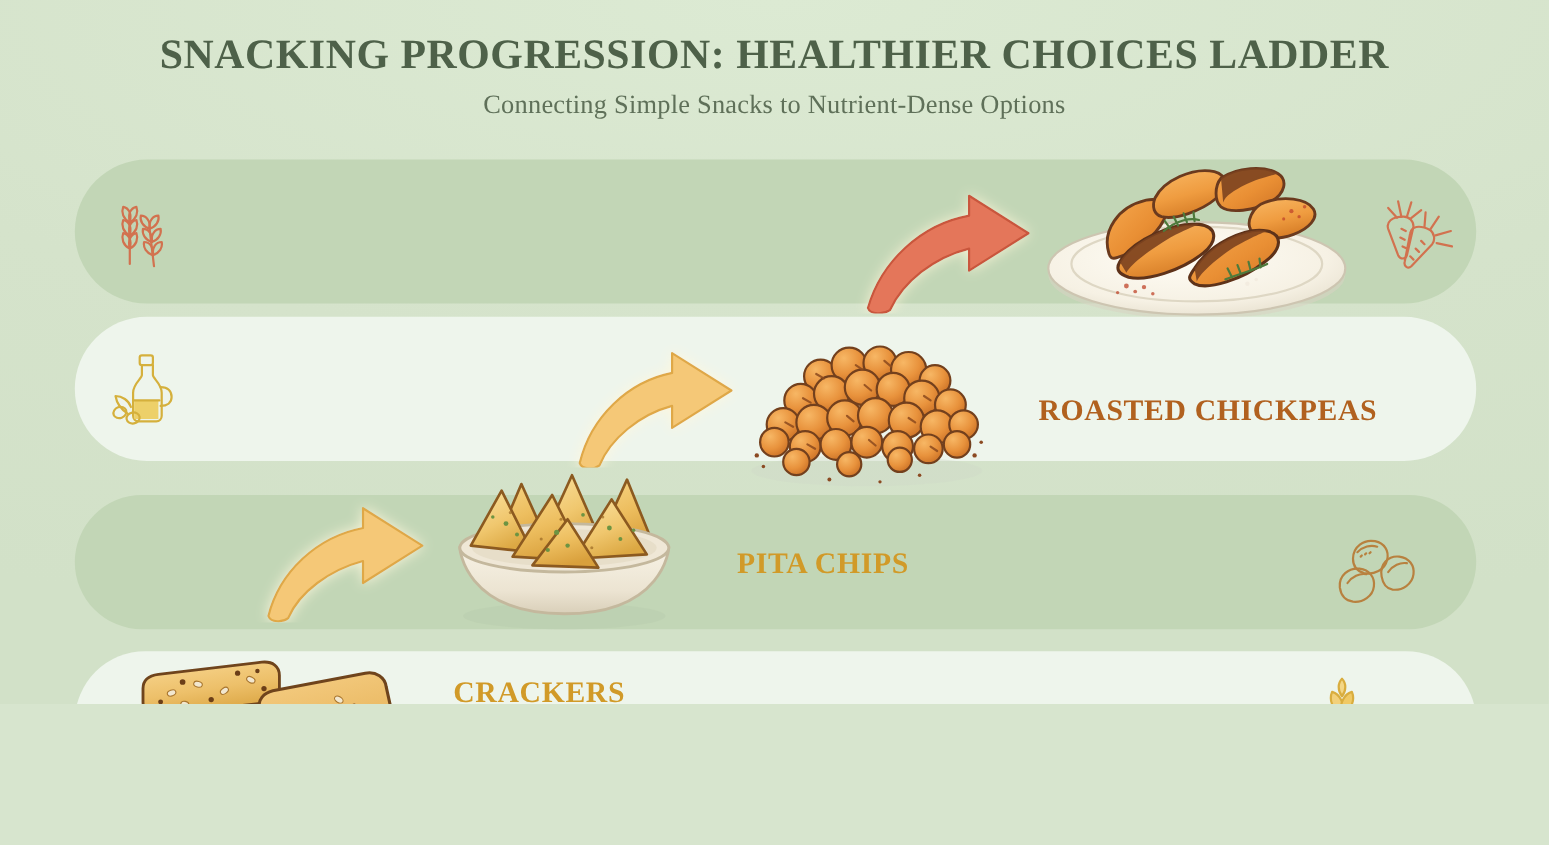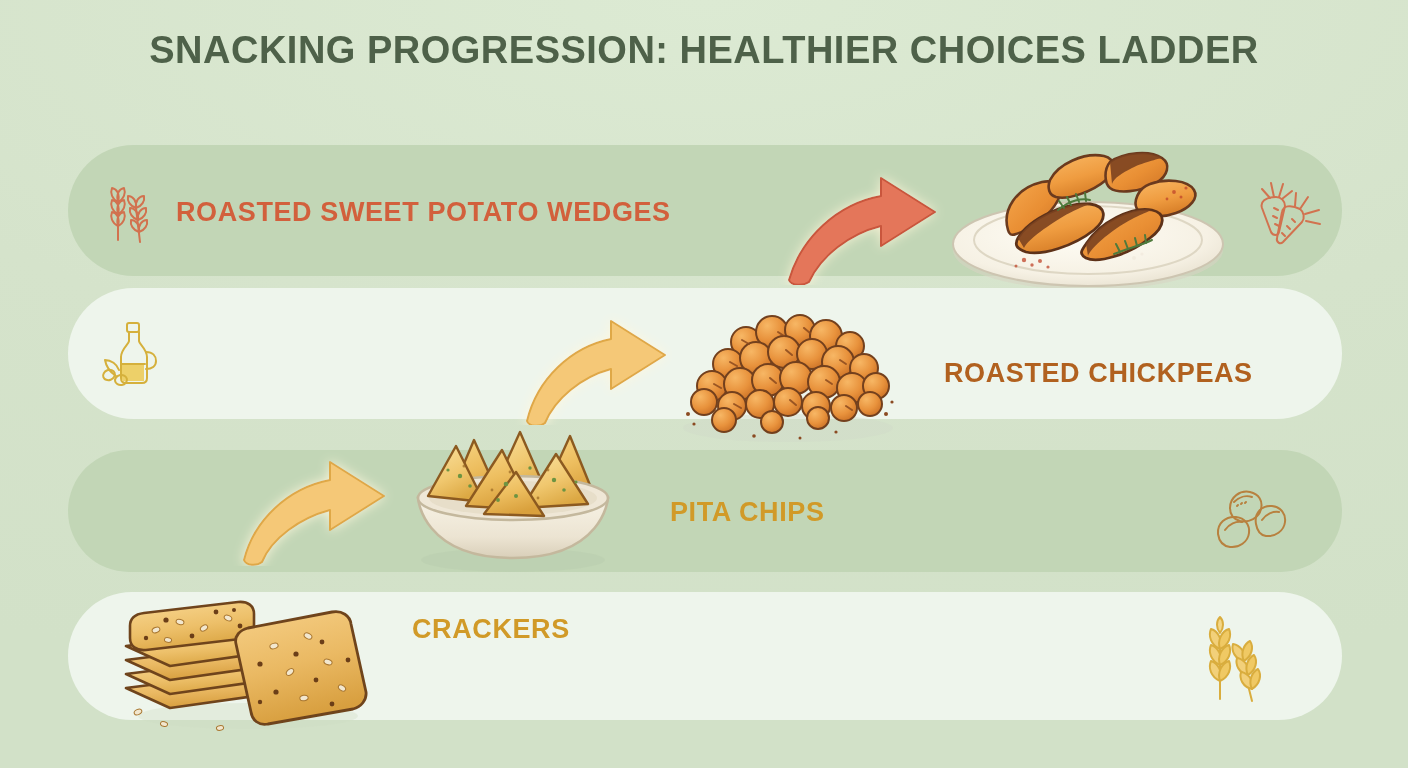--- a/index.html
+++ b/index.html
@@ -15,24 +15,25 @@
     font-family: "Liberation Sans", sans-serif;
     background: #d7e5ce;
     position: relative;
   }
 
   
   #infographic {
     position: absolute;
     inset: 0;
     width: 1408px;
-    height: 768px;
+    height: 640px;
     background:
       radial-gradient(120% 90% at 50% 0%, #dcead3 0%, #d5e3cb 55%, #d2e1c8 100%);
     overflow: hidden;
+    font-family: Liberation Serif, serif;
   }
 
   
   #header {
     position: absolute;
     top: 30px;
     left: 0;
     width: 1408px;
     text-align: center;
   }
@@ -88,20 +89,21 @@
     pointer-events: none;
   }
 </style>
 </head>
 <body>
 
 <div id="infographic">
 
   <div id="header">
     <div id="title">SNACKING PROGRESSION: HEALTHIER CHOICES LADDER</div>
+    <div id="subtitle">Connecting Simple Snacks to Nutrient-Dense Options</div>
   </div>
 
   <div class="band dark" style="left:68px; top:145px; width:1274px; height:131px;"></div>
 
   <svg class="side-icon" style="left:96px; top:178px;" width="62" height="68" viewBox="0 0 62 68">
     <g fill="none" stroke="#d2724f" stroke-width="2" stroke-linecap="round" stroke-linejoin="round">
       <path d="M22 62 L22 24"></path>
       <path d="M22 24 c-6 -3 -8 -9 -6 -14 c5 1 8 6 6 14z"></path>
       <path d="M22 24 c6 -3 8 -9 6 -14 c-5 1 -8 6 -6 14z"></path>
       <path d="M22 36 c-6 -3 -8 -9 -6 -14 c5 1 8 6 6 14z"></path>
@@ -111,21 +113,20 @@
       <path d="M44 64 L40 30"></path>
       <path d="M40 30 c-6 -2 -9 -7 -8 -12 c5 0 9 5 8 12z"></path>
       <path d="M40 30 c6 -2 9 -7 8 -12 c-5 0 -9 5 -8 12z"></path>
       <path d="M42 42 c-6 -2 -9 -7 -8 -12 c5 0 9 5 8 12z"></path>
       <path d="M42 42 c6 -2 9 -7 8 -12 c-5 0 -9 5 -8 12z"></path>
       <path d="M43 54 c-6 -2 -9 -7 -8 -12 c5 0 9 5 8 12z"></path>
       <path d="M43 54 c6 -2 9 -7 8 -12 c-5 0 -9 5 -8 12z"></path>
     </g>
   </svg>
 
-  <div class="band-label" style="left:176px; top:197px; color:#d2603c;">ROASTED SWEET POTATO WEDGES</div>
 
   <svg class="side-icon" style="left:1248px; top:175px;" width="74" height="74" viewBox="0 0 74 74">
     <g fill="none" stroke="#d2724f" stroke-width="2" stroke-linecap="round" stroke-linejoin="round">
       <path d="M28 22 c5 0 9 4 9 9 l-6 26 c-1 4 -6 4 -8 0 l-9 -24 c-2 -6 3 -11 14 -11z"></path>
       <path d="M26 22 l-3 -14 M31 22 l4 -13 M22 23 l-8 -9 M34 24 l10 -8"></path>
       <path d="M52 34 c4 3 5 9 2 13 l-19 20 c-3 3 -7 0 -6 -4 l5 -26 c1 -6 8 -8 18 -3z"></path>
       <path d="M52 34 l8 -12 M57 39 l14 -4 M47 31 l1 -13 M58 46 l14 3"></path>
       <path d="M26 33 l4 2 M25 41 l4 2 M27 49 l4 2"></path>
       <path d="M44 44 l3 3 M39 51 l3 3 M34 58 l3 3"></path>
     </g>

